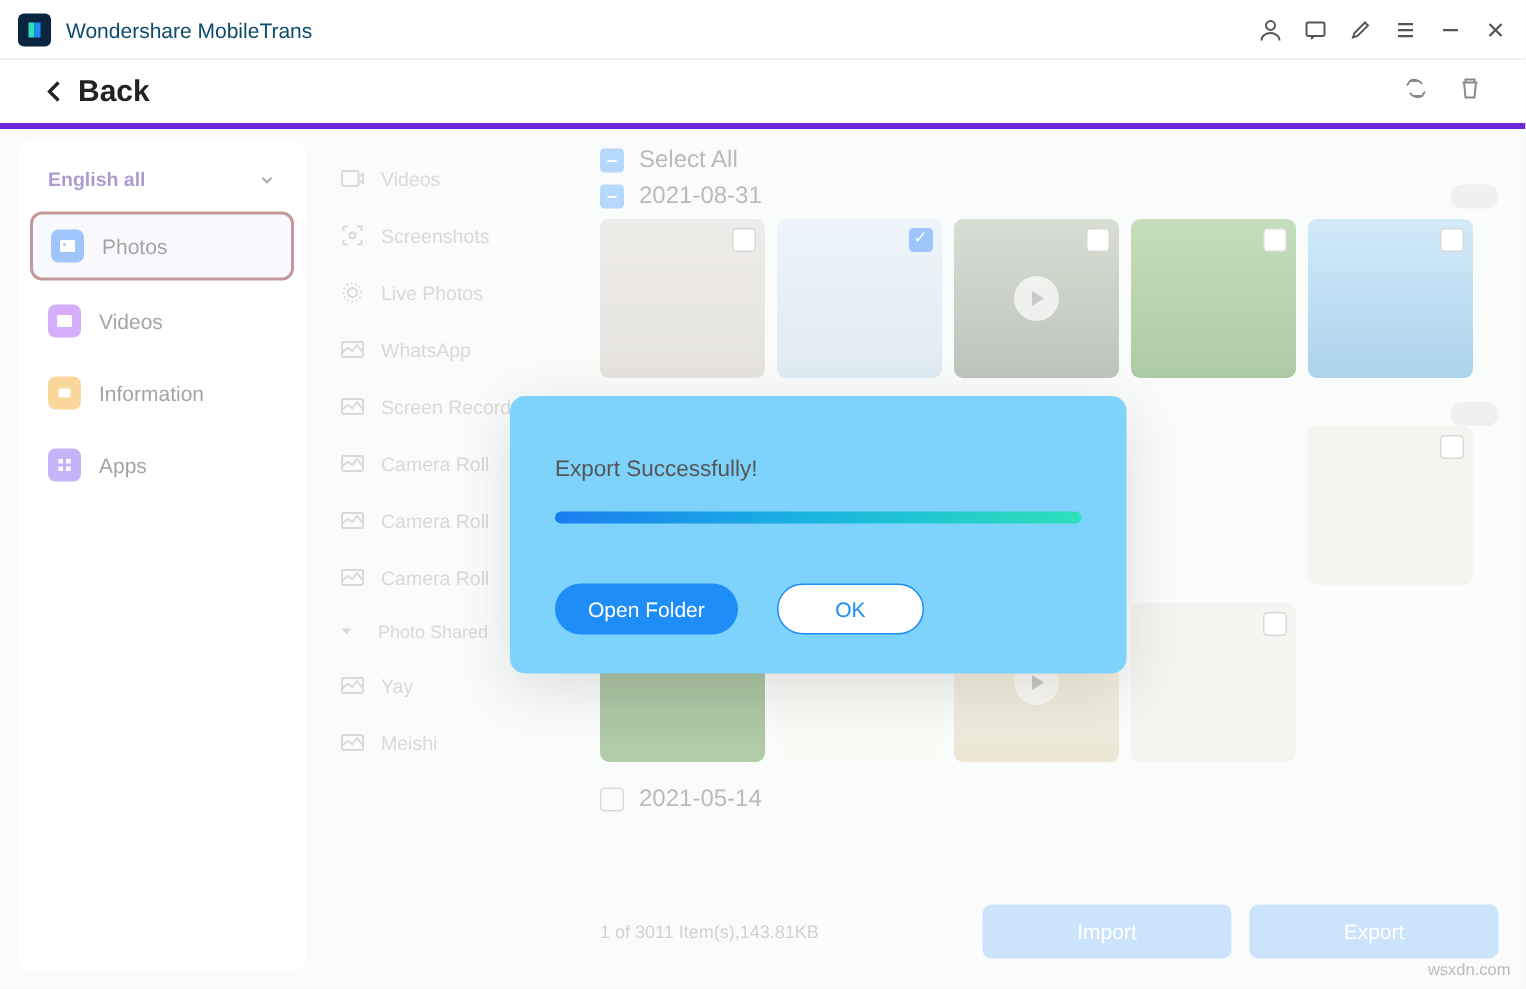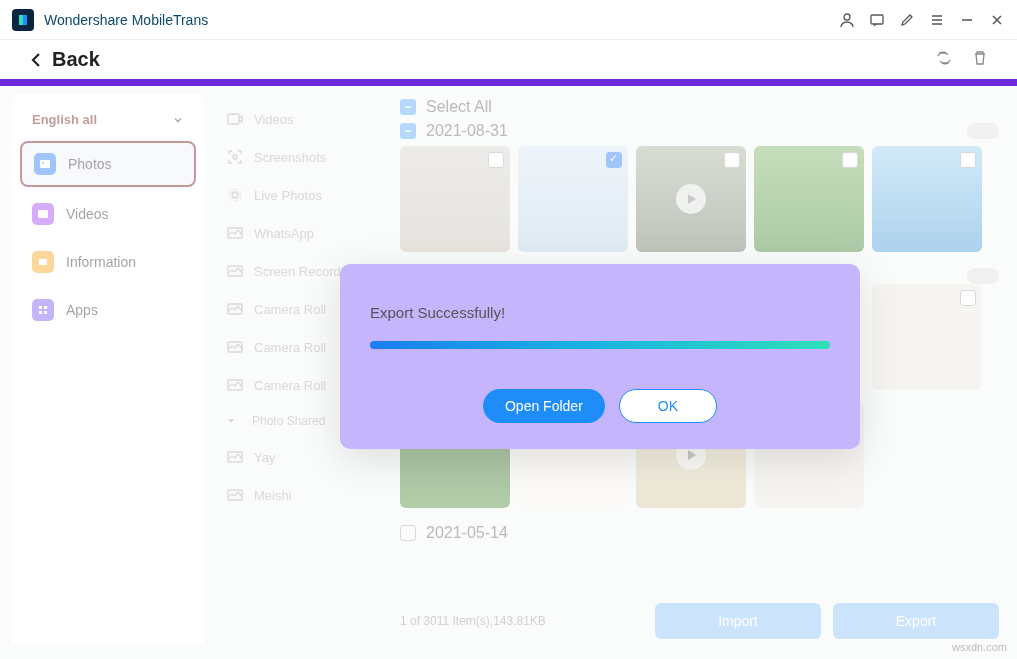--- a/index.html
+++ b/index.html
@@ -7,32 +7,32 @@
 
 
 .titlebar { height: 40px; background: #fff; display: flex; align-items: center; padding: 0 12px; border-bottom: 1px solid #eee; }
 .app-logo { width: 22px; height: 22px; background: #0a2540; border-radius: 4px; display: inline-flex; align-items: center; justify-content: center; margin-right: 10px; }
 .app-logo svg { width: 12px; height: 12px; }
 .app-title { font-size: 14px; color: #0c4a6e; }
 .title-icons { margin-left: auto; display: flex; gap: 14px; align-items: center; color: #555; }
 .title-icons span, .title-icons svg { width: 16px; height: 16px; cursor: pointer; }
 
 
-.backbar { height: 46px; background: #fff; display: flex; align-items: center; padding: 0 28px; border-bottom: 7px solid #6d28d9; }
+.backbar { height: 46px; background: #fff; display: flex; align-items: center; padding: 0 28px; border-bottom: 4px solid #6d28d9; }
 .back-btn { display: flex; align-items: center; gap: 6px; font-size: 20px; font-weight: 600; color: #222; cursor: pointer; }
 .back-icons { margin-left: auto; display: flex; gap: 18px; color: #888; }
 
 
 .content { display: flex; height: calc(659px - 86px); background: #f4f5f7; padding: 8px 12px 12px 12px; gap: 0; position: relative; }
 
 .overlay { position: absolute; inset: 0; background: rgba(255,255,255,0.55); z-index: 5; pointer-events: none; }
 
 
 .sidebar { width: 192px; background: #fff; border-radius: 8px; padding: 10px 8px; flex-shrink: 0; }
-.lang-select { display: flex; align-items: center; justify-content: space-between; padding: 8px 12px; font-size: 13px; color: #7f1d1d; font-weight: 600; cursor: pointer; }
+.lang-select { display: flex; align-items: center; justify-content: space-between; padding: 8px 12px; font-size: 13px; color: #4c1d95; font-weight: 600; cursor: pointer; }
 .nav-item { display: flex; align-items: center; gap: 12px; padding: 10px 12px; border-radius: 8px; margin-top: 6px; font-size: 14px; color: #333; cursor: pointer; }
 .nav-item.active { background: #eef2fb; border: 2px solid #7f1d1d; }
 .nav-icon { width: 22px; height: 22px; border-radius: 5px; display: inline-flex; align-items: center; justify-content: center; }
 .ni-blue { background: #2d7ef7; } .ni-purple { background: #a34bf5; } .ni-orange { background: #f5a623; } .ni-green { background: #3bc36a; } .ni-violet { background: #7b5cf0; }
 .nav-icon svg { width: 12px; height: 12px; fill: #fff; }
 
 
 .folderlist { width: 190px; padding: 6px 4px 6px 16px; flex-shrink: 0; color: #aaa; font-size: 13px; }
 .folder-item { display: flex; align-items: center; gap: 10px; padding: 10px 6px; cursor: pointer; }
 .folder-item svg { width: 18px; height: 18px; stroke: #aaa; fill: none; }
@@ -67,24 +67,24 @@
 
 .date-check { width: 16px; height: 16px; border-radius: 3px; border: 1.5px solid #aaa; }
 
 .footer { position: absolute; bottom: 0; left: 6px; right: 6px; display: flex; align-items: center; gap: 12px; padding: 8px 0; }
 .footer-info { font-size: 12px; color: #999; }
 .btn-import, .btn-export { width: 166px; height: 36px; border: none; border-radius: 6px; font-size: 14px; color: #fff; cursor: pointer; }
 .btn-import { background: #8fc3f5; margin-left: auto; }
 .btn-export { background: #8fc3f5; }
 
 
-.modal { position: absolute; z-index: 10; top: 264px; left: 340px; width: 520px; background: #c4b5fd; border-radius: 10px; padding: 40px 30px 26px 30px; box-shadow: 0 10px 40px rgba(0,0,0,0.12); }
+.modal { position: absolute; z-index: 10; top: 264px; left: 340px; width: 411px; background: #7dd3fc; border-radius: 10px; padding: 40px 30px 26px 30px; box-shadow: 0 10px 40px rgba(0,0,0,0.12); }
 .modal-title { font-size: 15px; color: #555; margin-bottom: 20px; }
 .progress { height: 8px; border-radius: 6px; background: linear-gradient(90deg,#1a7ef0,#1ab5e0,#2de0b8); margin-bottom: 40px; }
-.modal-btns { display: flex; justify-content: center; gap: 14px; }
+.modal-btns { display: flex; justify-content: flex-start; gap: 26px; }
 .btn-primary { background: #1e8df7; color: #fff; border: none; border-radius: 18px; padding: 8px 22px; font-size: 14px; cursor: pointer; }
 .btn-outline { background: #fff; color: #1e8df7; border: 1.5px solid #1e8df7; border-radius: 18px; padding: 8px 38px; font-size: 14px; cursor: pointer; }
 
 .watermark { position: absolute; bottom: 6px; right: 10px; font-size: 11px; color: #bbb; z-index: 20; }
 </style>
 </head>
 <body>
 
 <div class="titlebar">
   <span class="app-logo">

